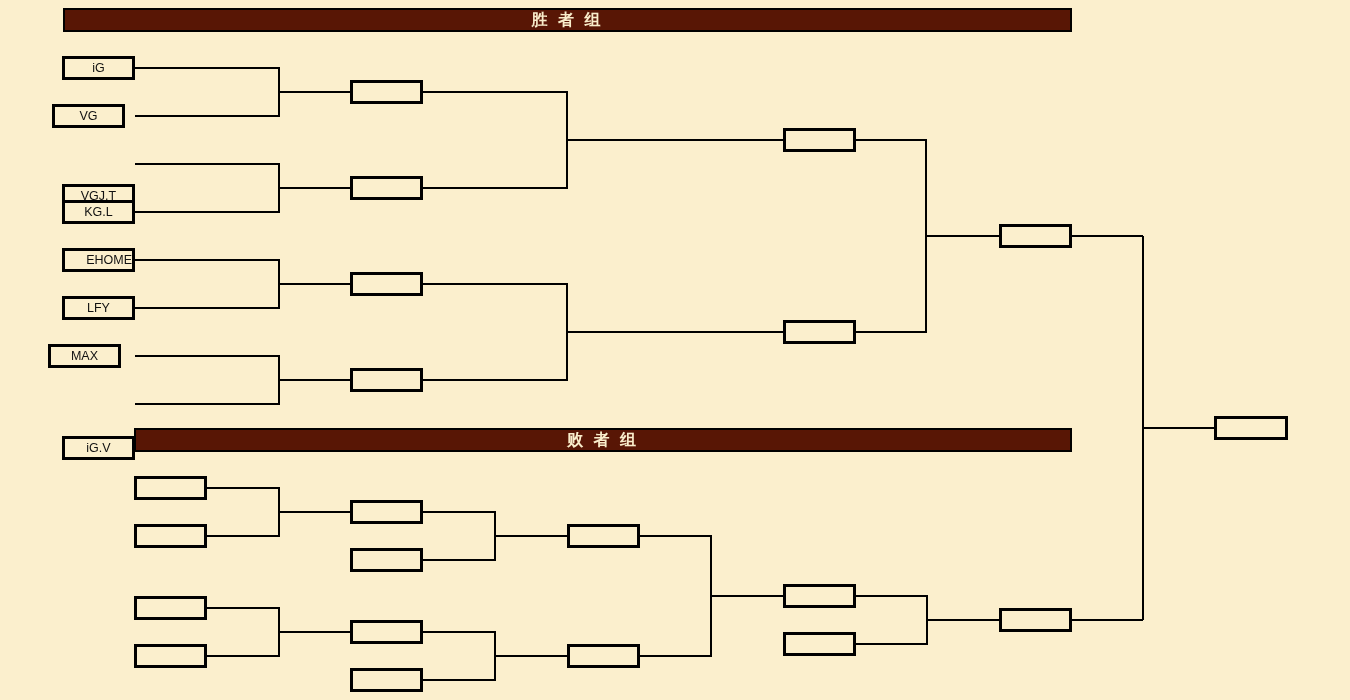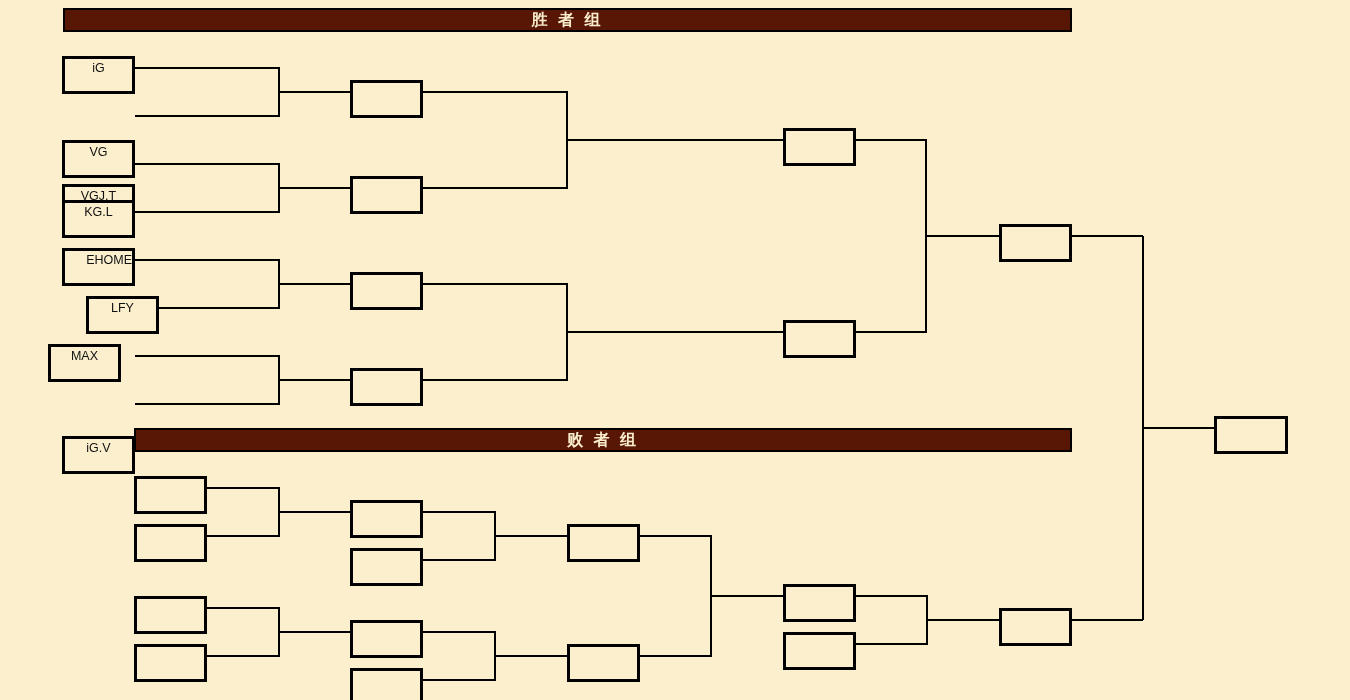--- a/index.html
+++ b/index.html
@@ -42,21 +42,21 @@
     letter-spacing: 3px;
     line-height: 20px;
     text-align: center;
   }
   .bar-winners { left: 63px; top: 8px; width: 1009px; }
   .bar-losers  { left: 134px; top: 428px; width: 938px; }
   .box {
     position: absolute;
     box-sizing: border-box;
     width: 73px;
-    height: 38px;
+    height: 24px;
     background: #FBEFCD;
     border: 3px solid #000000;
     color: #111111;
     font-size: 12.5px;
     line-height: 18px;
     text-align: center;
     white-space: nowrap;
     overflow: hidden;
   }
   .box.gf { width: 74px; }
@@ -92,25 +92,25 @@
 
     <path d="M1071,620 H1143"></path>
 
     <path d="M1143,236 V620 M1143,428 H1214"></path>
   </svg>
 
   <div class="section-bar bar-winners">胜 者 组</div>
   <div class="section-bar bar-losers">败 者 组</div>
 
   <div class="box" style="left:62px; top:56px;">iG</div>
-  <div class="box" style="left:62px; top:104px;margin-top:36px;">VG</div>
+  <div class="box" style="left:52px; top:104px;">VG</div>
   <div class="box" style="left:62px; top:152px;margin-top:32px;">VGJ.T</div>
   <div class="box" style="left:62px; top:200px;">KG.L</div>
   <div class="box" style="left:62px; top:248px;text-align:right;">EHOME</div>
-  <div class="box" style="left:62px; top:296px;margin-left:24px;">LFY</div>
+  <div class="box" style="left:62px; top:296px;">LFY</div>
   <div class="box" style="left:48px; top:344px;">MAX</div>
   <div class="box" style="left:62px; top:392px;margin-top:44px;">iG.V</div>
 
   <div class="box" style="left:350px; top:80px;"></div>
   <div class="box" style="left:350px; top:176px;"></div>
   <div class="box" style="left:350px; top:272px;"></div>
   <div class="box" style="left:350px; top:368px;"></div>
 
   <div class="box" style="left:783px; top:128px;"></div>
   <div class="box" style="left:783px; top:320px;"></div>

